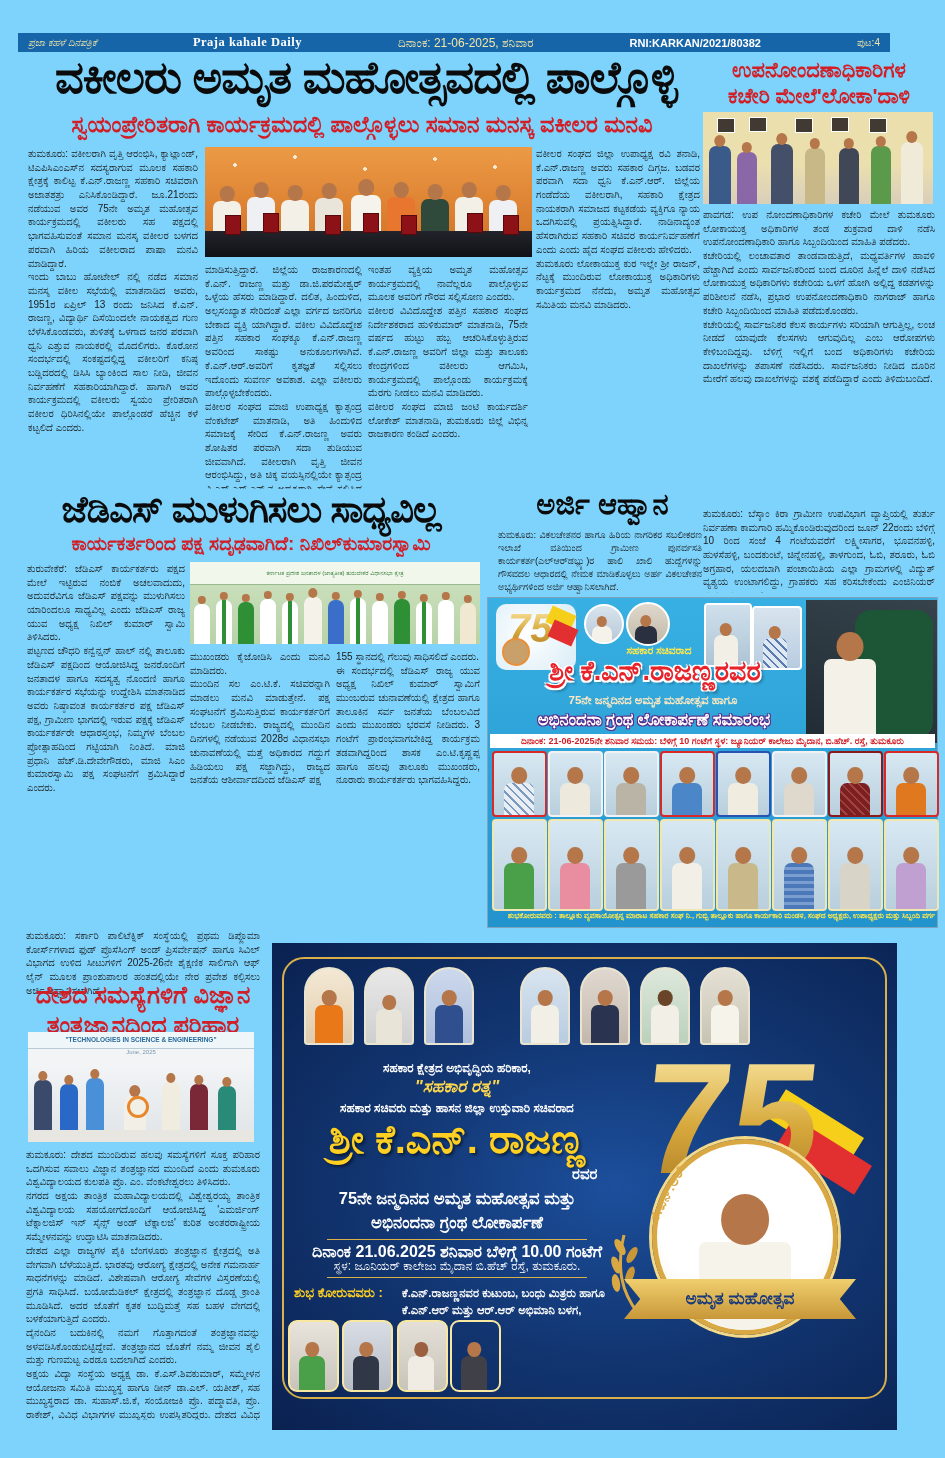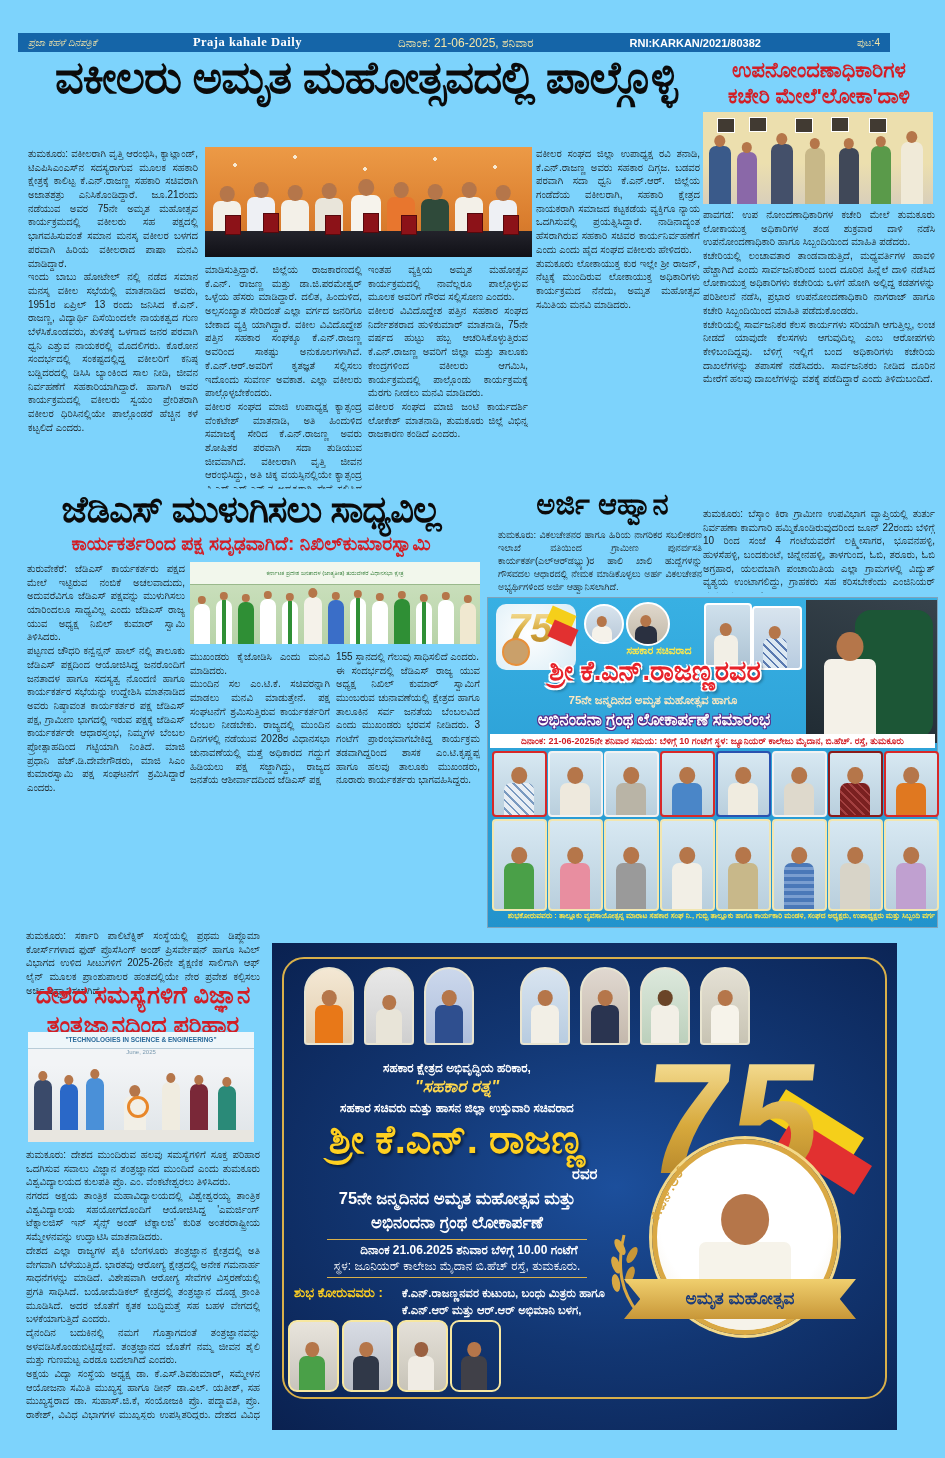--- a/index.html
+++ b/index.html
@@ -46,20 +46,21 @@
 
   <header class="masthead">
     <span class="mh-kn">ಪ್ರಜಾ ಕಹಳೆ ದಿನಪತ್ರಿಕೆ</span>
     <span class="mh-title">Praja kahale Daily</span>
     <span class="mh-date">ದಿನಾಂಕ: 21-06-2025, ಶನಿವಾರ</span>
     <span class="mh-rni">RNI:KARKAN/2021/80382</span>
     <span class="mh-page">ಪುಟ:4</span>
   </header>
 
   <div class="abs hl center" style="left:20px;top:54px;width:692px;font-size:45px;letter-spacing:-1px;">ವಕೀಲರು ಅಮೃತ ಮಹೋತ್ಸವದಲ್ಲಿ ಪಾಲ್ಗೊಳ್ಳಿ</div>
+  <div class="abs hl red center" style="left:12px;top:113px;width:700px;font-size:22.5px;">ಸ್ವಯಂಪ್ರೇರಿತರಾಗಿ ಕಾರ್ಯಕ್ರಮದಲ್ಲಿ ಪಾಲ್ಗೊಳ್ಳಲು ಸಮಾನ ಮನಸ್ಕ ವಕೀಲರ ಮನವಿ</div>
 
   <div class="abs body-text" style="left:28px;top:147px;width:170px;height:341px;">ತುಮಕೂರು: ವಕೀಲರಾಗಿ ವೃತ್ತಿ ಆರಂಭಿಸಿ, ಕ್ಯಾಟ್ಲಾಂಡ್, ಟಿಎಪಿಸಿಎಂಎಸ್‌ನ ಸದಸ್ಯರಾಗುವ ಮೂಲಕ ಸಹಕಾರಿ ಕ್ಷೇತ್ರಕ್ಕೆ ಕಾಲಿಟ್ಟ ಕೆ.ಎನ್.ರಾಜಣ್ಣ ಸಹಕಾರಿ ಸಚಿವರಾಗಿ ಅಜಾತಶತ್ರು ಎನಿಸಿಕೊಂಡಿದ್ದಾರೆ. ಜೂ.21ರಂದು ನಡೆಯುವ ಅವರ 75ನೇ ಅಮೃತ ಮಹೋತ್ಸವ ಕಾರ್ಯಕ್ರಮದಲ್ಲಿ ವಕೀಲರು ಸಹ ಪಕ್ಷದಲ್ಲಿ ಭಾಗವಹಿಸುವಂತೆ ಸಮಾನ ಮನಸ್ಕ ವಕೀಲರ ಬಳಗದ ಪರವಾಗಿ ಹಿರಿಯ ವಕೀಲರಾದ ಪಾಷಾ ಮನವಿ ಮಾಡಿದ್ದಾರೆ.
 ಇಂದು ಬಾಬು ಹೋಟೇಲ್ ನಲ್ಲಿ ನಡೆದ ಸಮಾನ ಮನಸ್ಕ ವಕೀಲ ಸಭೆಯಲ್ಲಿ ಮಾತನಾಡಿದ ಅವರು, 1951ರ ಏಪ್ರಿಲ್ 13 ರಂದು ಜನಿಸಿದ ಕೆ.ಎನ್. ರಾಜಣ್ಣ, ವಿದ್ಯಾರ್ಥಿ ದಿಸೆಯಿಂದಲೇ ನಾಯಕತ್ವದ ಗುಣ ಬೆಳೆಸಿಕೊಂಡವರು, ತುಳಿತಕ್ಕೆ ಒಳಗಾದ ಜನರ ಪರವಾಗಿ ಧ್ವನಿ ಎತ್ತುವ ನಾಯಕರಲ್ಲಿ ಮೊದಲಿಗರು. ಕೊರೋನ ಸಂದರ್ಭದಲ್ಲಿ ಸಂಕಷ್ಟದಲ್ಲಿದ್ದ ವಕೀಲರಿಗೆ ಕನಿಷ್ಠ ಬಡ್ಡಿದರದಲ್ಲಿ ಡಿಸಿಸಿ ಬ್ಯಾಂಕಿಂದ ಸಾಲ ನೀಡಿ, ಜೀವನ ನಿರ್ವಹಣೆಗೆ ಸಹಕಾರಿಯಾಗಿದ್ದಾರೆ. ಹಾಗಾಗಿ ಅವರ ಕಾರ್ಯಕ್ರಮದಲ್ಲಿ ವಕೀಲರು ಸ್ವಯಂ ಪ್ರೇರಿತರಾಗಿ ವಕೀಲರ ಧಿರಿಸಿನಲ್ಲಿಯೇ ಪಾಲ್ಗೊಂಡರೆ ಹೆಚ್ಚಿನ ಕಳೆ ಕಟ್ಟಲಿದೆ ಎಂದರು.</div>
 
   <div class="photo" style="left:205px;top:147px;width:327px;height:110px;
        background:linear-gradient(180deg,#ec9a46,#d97c2d 70%,#c96f28);">
     <div class="prop" style="left:0;top:0;width:100%;height:100%;background-image:
       radial-gradient(circle 3px at 30px 18px,#f7e9d2 60%,transparent 61%),
       radial-gradient(circle 3px at 90px 10px,#f7e9d2 60%,transparent 61%),
       radial-gradient(circle 3px at 160px 22px,#f7e9d2 60%,transparent 61%),
@@ -282,21 +283,21 @@
 
     <div class="abs center" style="left:20px;top:118px;width:330px;font-size:12px;color:#fff;font-weight:bold;">ಸಹಕಾರ ಕ್ಷೇತ್ರದ ಅಭಿವೃದ್ಧಿಯ ಹರಿಕಾರ,</div>
     <div class="abs center" style="left:20px;top:134px;width:330px;font-size:17px;color:#ffd84d;font-weight:bold;font-style:italic;">"ಸಹಕಾರ ರತ್ನ"</div>
     <div class="abs center" style="left:10px;top:158px;width:350px;font-size:12px;color:#fff;font-weight:bold;">ಸಹಕಾರ ಸಚಿವರು ಮತ್ತು ಹಾಸನ ಜಿಲ್ಲಾ ಉಸ್ತುವಾರಿ ಸಚಿವರಾದ</div>
     <div class="abs center" style="left:10px;top:174px;width:350px;font-size:40px;color:#ffd021;font-weight:bold;
          text-shadow:2px 2px 3px rgba(0,0,0,.5);">ಶ್ರೀ ಕೆ.ಎನ್. ರಾಜಣ್ಣ</div>
     <div class="abs" style="left:300px;top:222px;font-size:15px;color:#fff;font-weight:bold;">ರವರ</div>
     <div class="abs center" style="left:10px;top:246px;width:350px;font-size:16.5px;color:#fff;font-weight:bold;">75ನೇ ಜನ್ಮದಿನದ ಅಮೃತ ಮಹೋತ್ಸವ ಮತ್ತು</div>
     <div class="abs center" style="left:10px;top:270px;width:350px;font-size:16.5px;color:#fff;font-weight:bold;">ಅಭಿನಂದನಾ ಗ್ರಂಥ ಲೋಕಾರ್ಪಣೆ</div>
     <div class="prop" style="left:55px;top:296px;width:260px;height:1px;background:#d9b04a;"></div>
-    <div class="abs center" style="left:10px;top:300px;width:350px;font-size:12px;color:#fff;font-weight:bold;margin-left:12px;">ದಿನಾಂಕ 21.06.2025 ಶನಿವಾರ ಬೆಳಿಗ್ಗೆ 10.00 ಗಂಟೆಗೆ</div>
+    <div class="abs center" style="left:10px;top:300px;width:350px;font-size:16px;color:#fff;font-weight:bold;">ದಿನಾಂಕ 21.06.2025 ಶನಿವಾರ ಬೆಳಿಗ್ಗೆ 10.00 ಗಂಟೆಗೆ</div>
     <div class="abs center" style="left:10px;top:316px;width:350px;font-size:12px;color:#fff;">ಸ್ಥಳ: ಜೂನಿಯರ್ ಕಾಲೇಜು ಮೈದಾನ ಬಿ.ಹೆಚ್ ರಸ್ತೆ, ತುಮಕೂರು.</div>
     <div class="prop" style="left:55px;top:334px;width:260px;height:1px;background:#d9b04a;"></div>
     <div class="abs" style="left:22px;top:342px;width:120px;font-size:13px;color:#ffd021;font-weight:bold;">ಶುಭ ಕೋರುವವರು :</div>
     <div class="abs" style="left:130px;top:342px;width:230px;font-size:11.5px;color:#fff;font-weight:bold;white-space:pre-line;line-height:1.45;">ಕೆ.ಎನ್.ರಾಜಣ್ಣನವರ ಕುಟುಂಬ, ಬಂಧು ಮಿತ್ರರು ಹಾಗೂ
 ಕೆ.ಎನ್.ಆರ್ ಮತ್ತು ಆರ್.ಆರ್ ಅಭಿಮಾನಿ ಬಳಗ,</div>
 
     <div class="prop" style="left:16px;top:377px;width:47px;height:68px;border:2px solid #f7e7a0;border-radius:9px;background:linear-gradient(180deg,#e8e4dc,#c8c4bc);overflow:hidden;">
         <div class="p" style="--w:26px;--s:#4aa048;left:9px;width:26px;height:34px;"></div>
       </div>
     <div class="prop" style="left:70px;top:377px;width:47px;height:68px;border:2px solid #f7e7a0;border-radius:9px;background:linear-gradient(180deg,#d8dce4,#b8bcc4);overflow:hidden;">

